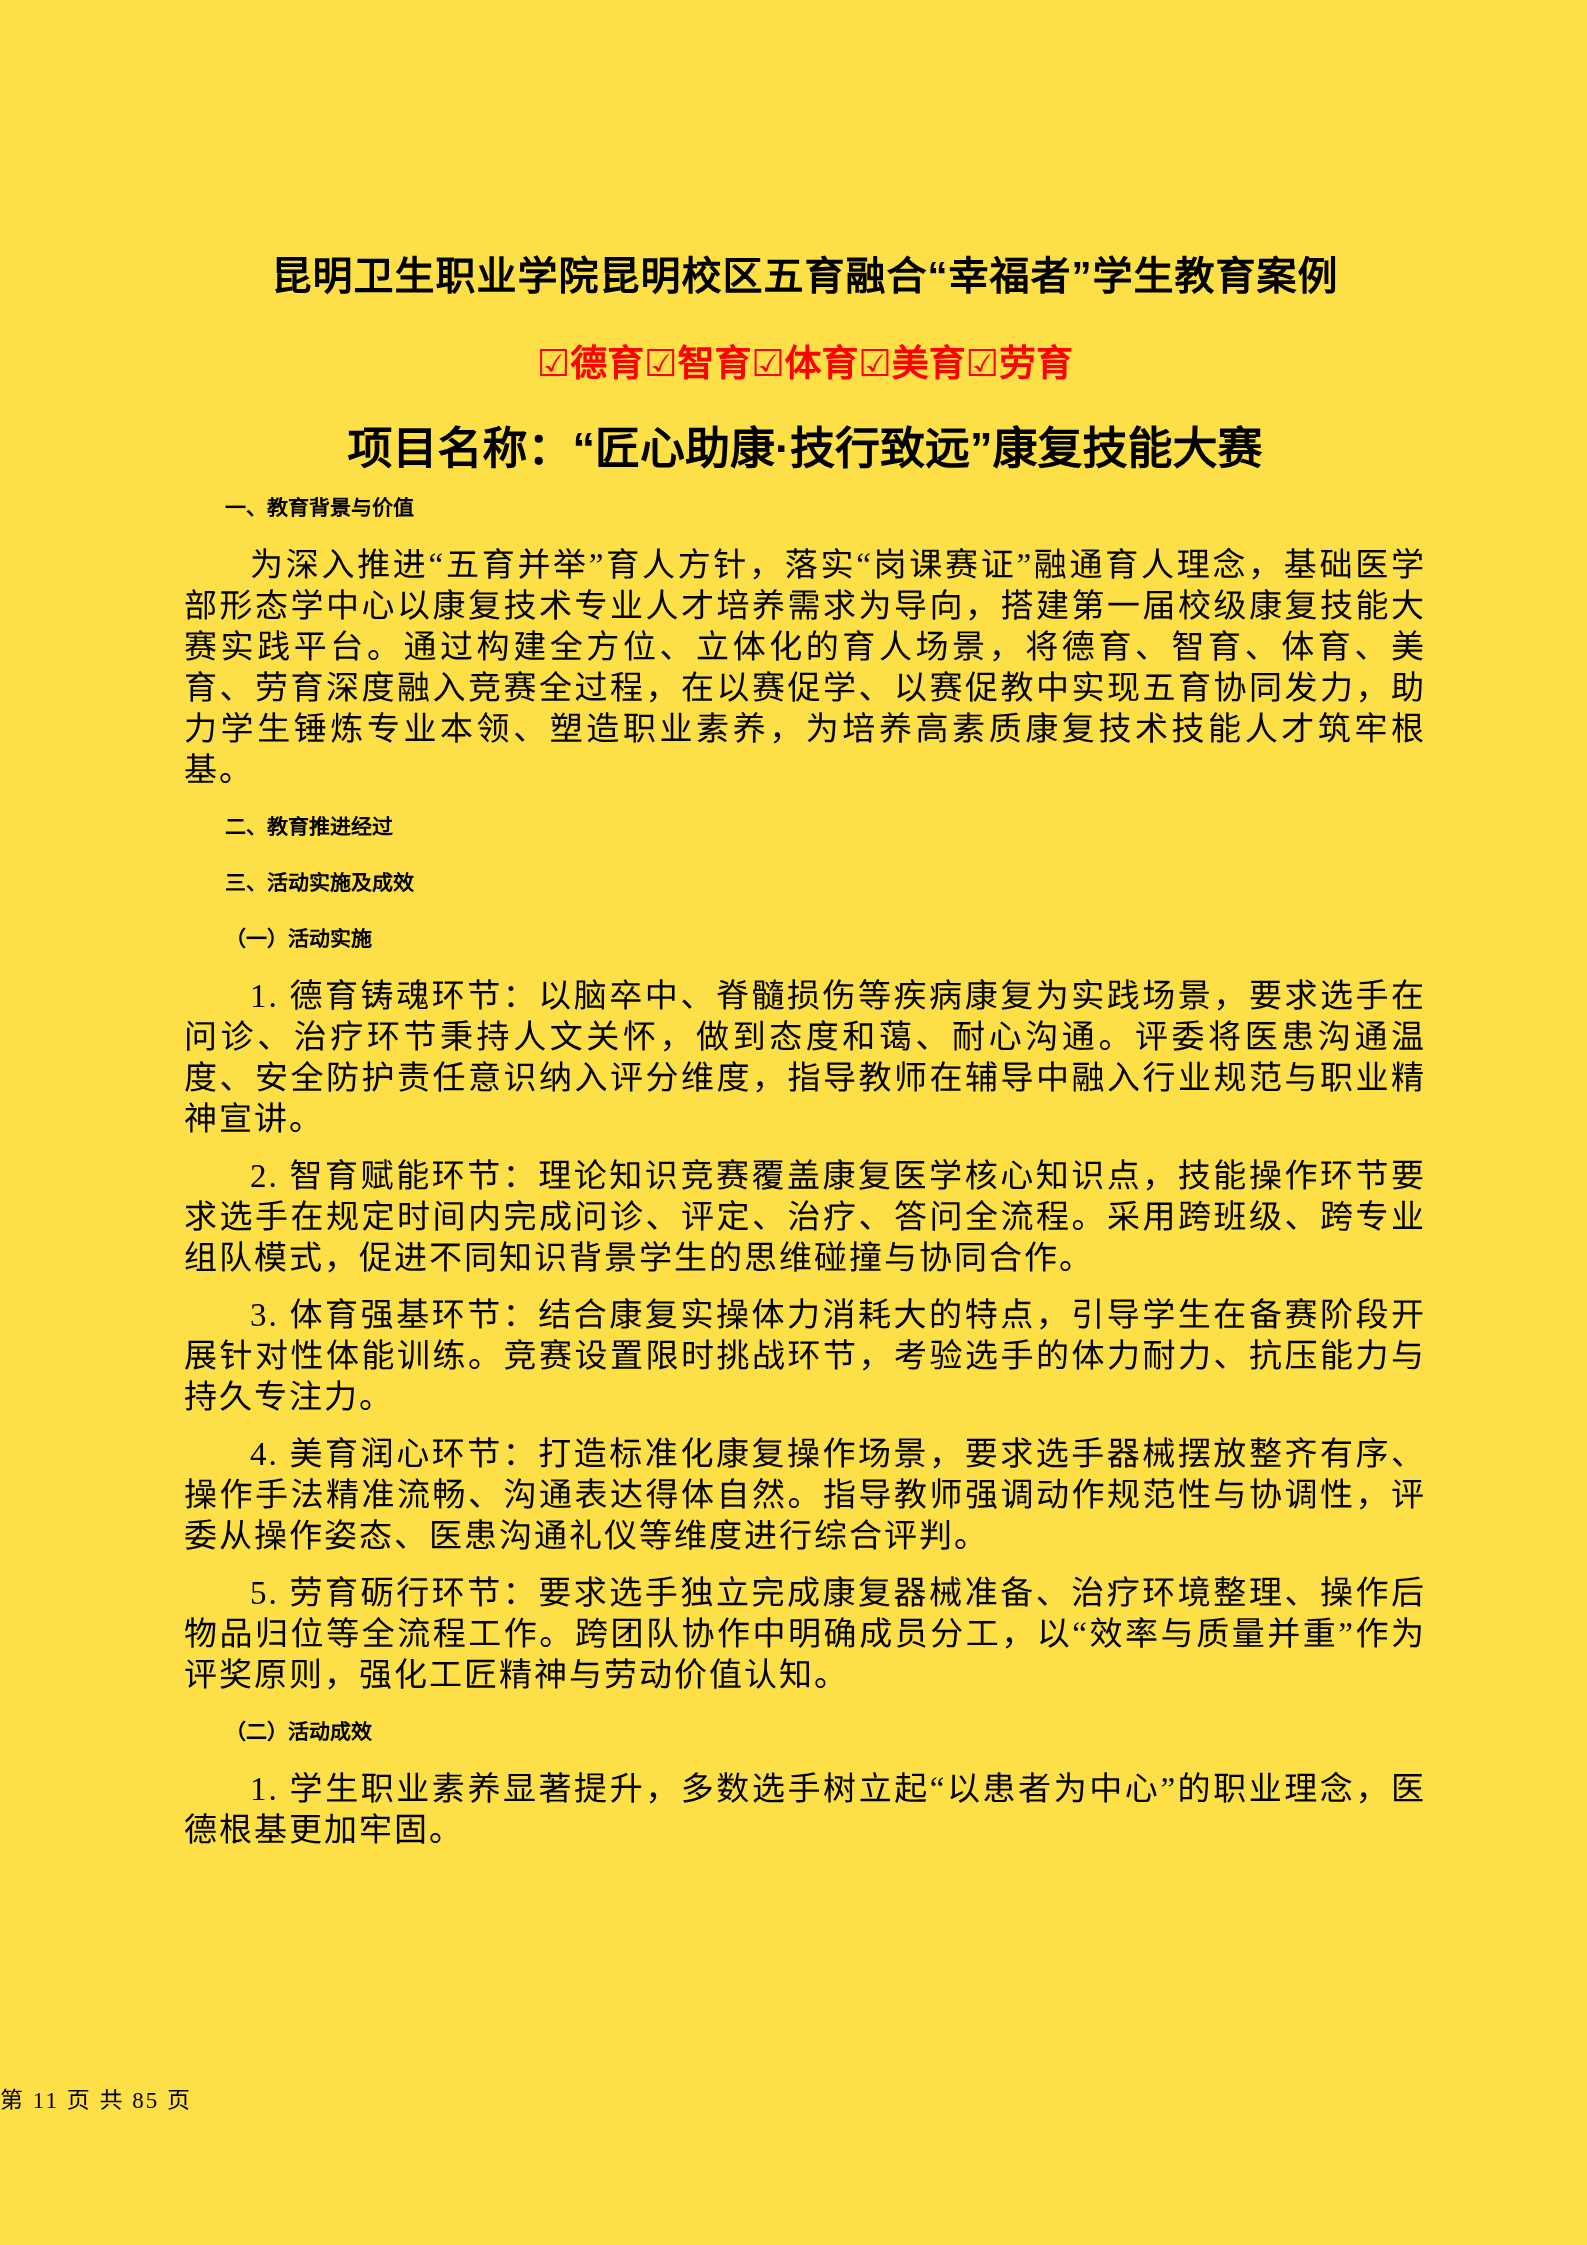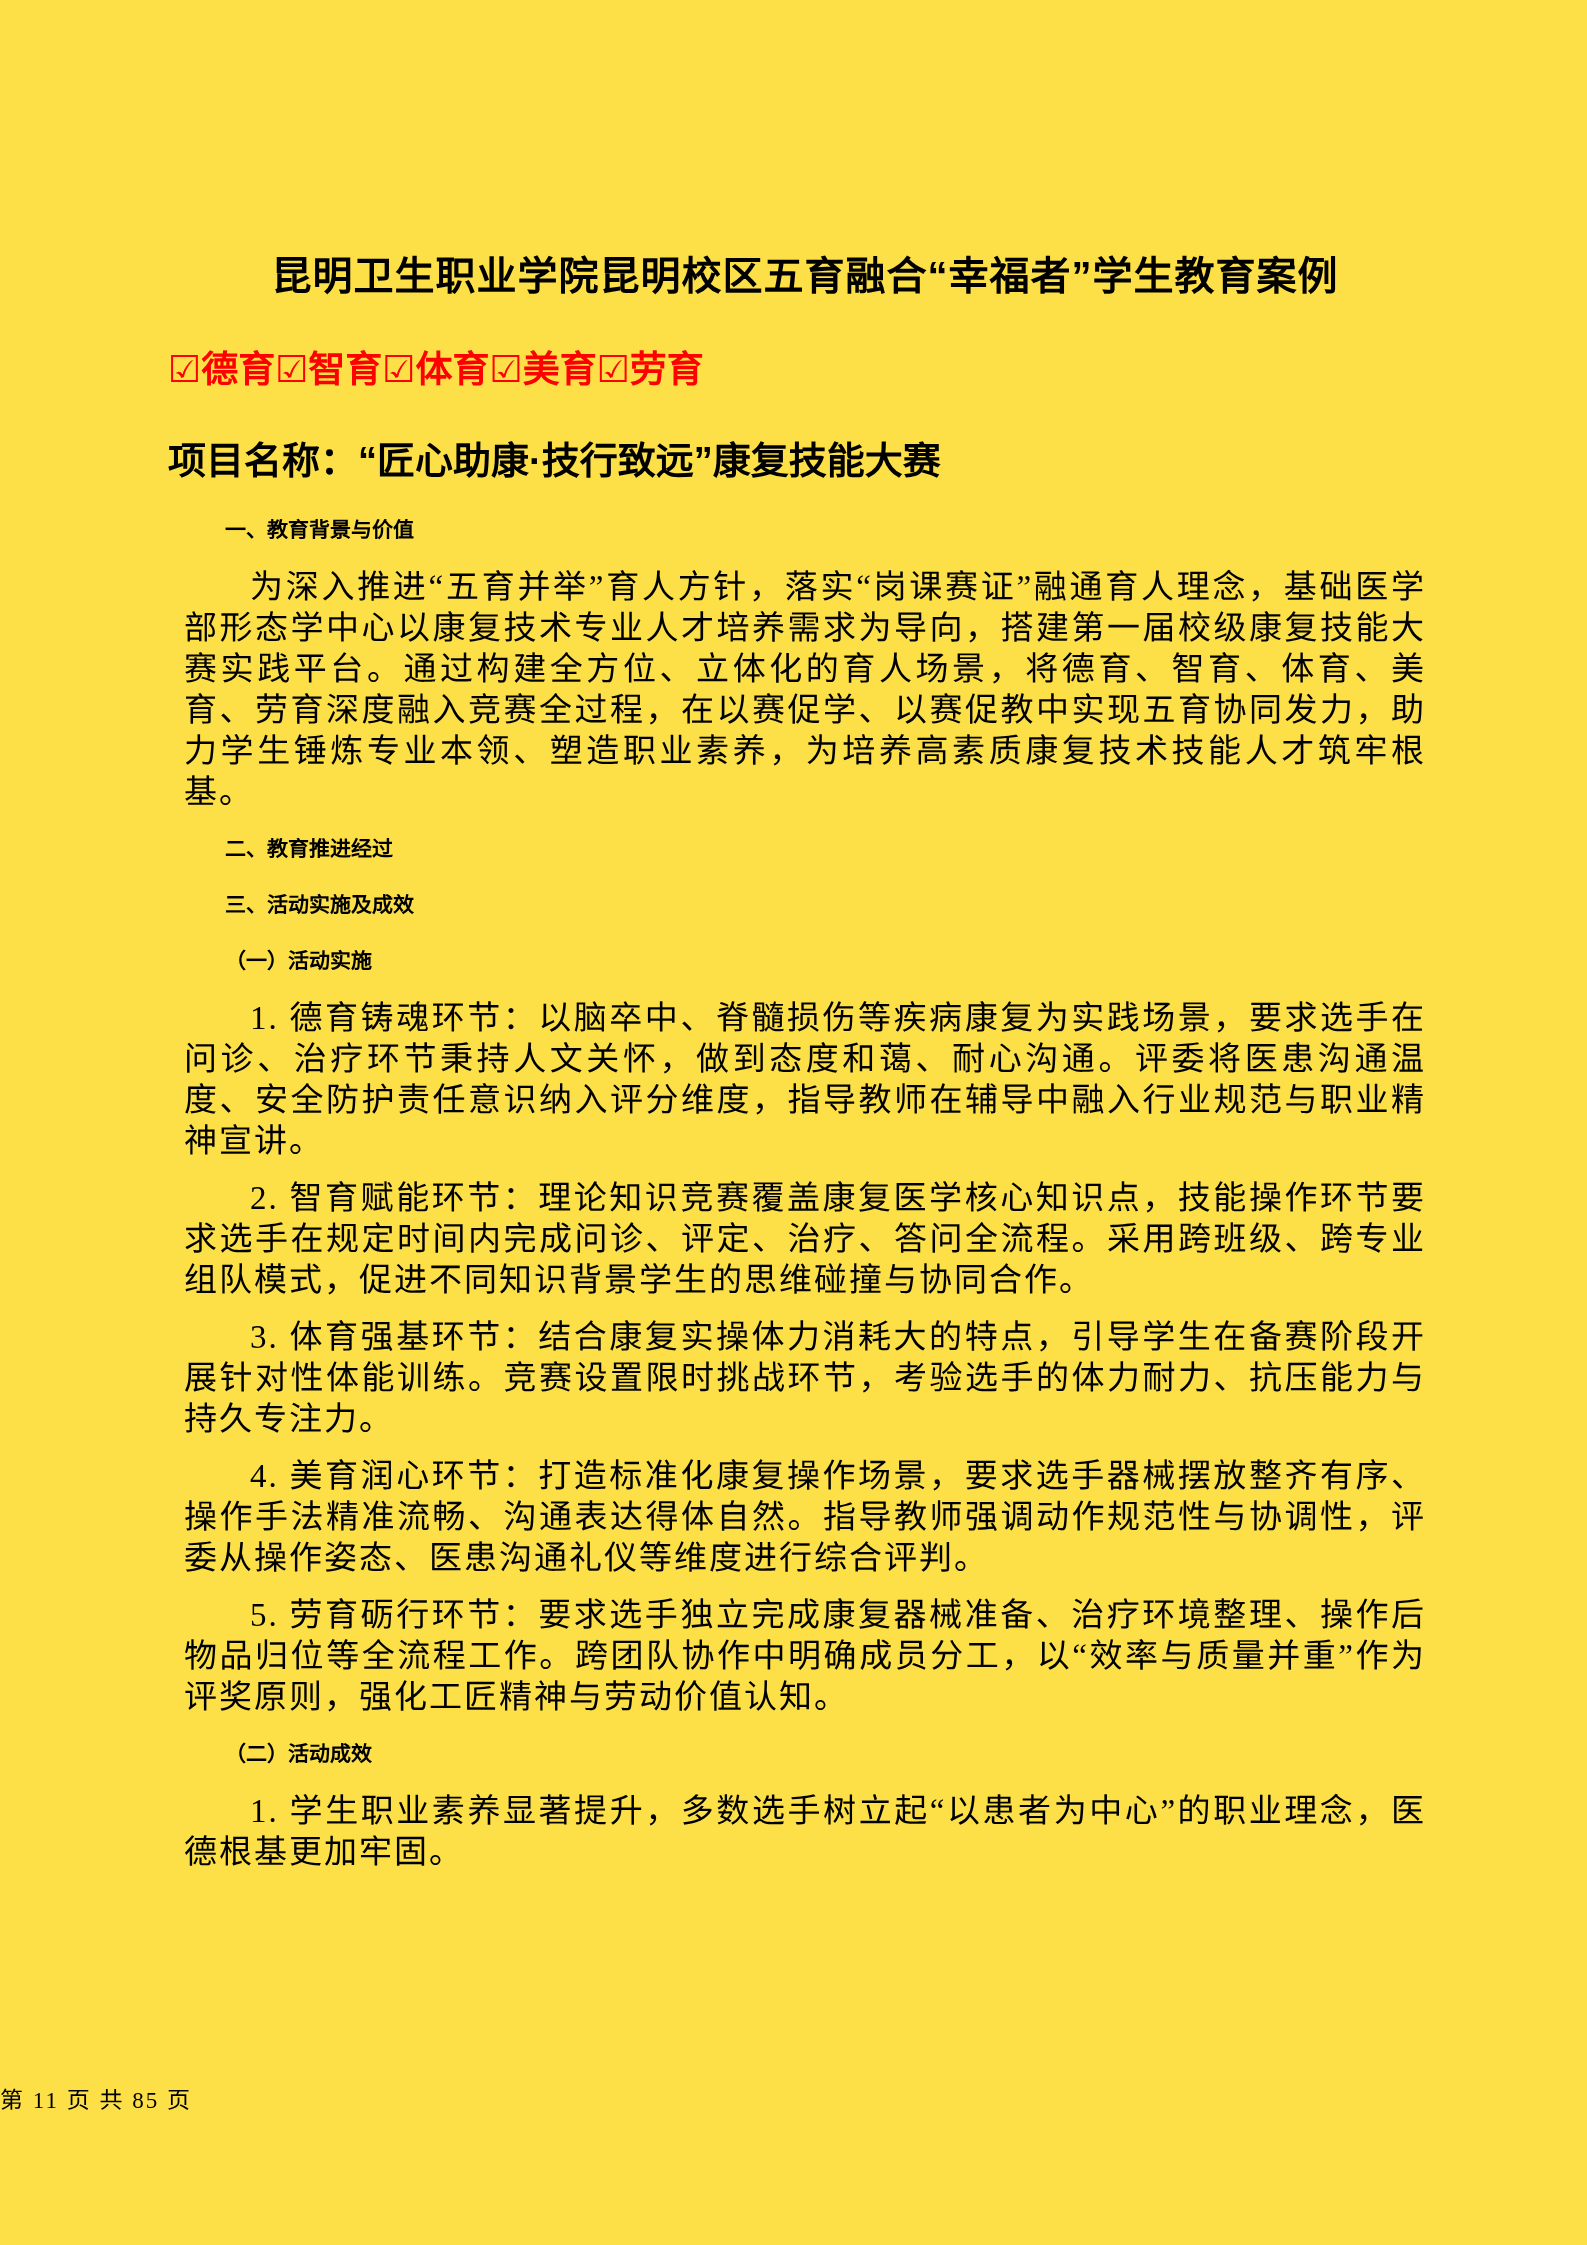--- a/index.html
+++ b/index.html
@@ -22,39 +22,40 @@
   .doc-title {
     text-align: center;
     font-family: "Liberation Sans", sans-serif;
     font-weight: bold;
     font-size: 40px;
     line-height: 48px;
     letter-spacing: 1px;
     margin: 0;
   }
   .banner {
+    text-align: center;
     font-family: "Liberation Sans", sans-serif;
     font-weight: bold;
     font-size: 37px;
-    line-height: 56px;
+    line-height: 44px;
     color: #FF0000;
     margin-top: 42px;
   }
   .banner .cbx {
     font-family: "DejaVu Sans", sans-serif;
     font-weight: normal;
   }
   .project-title {
-    text-align: left;
+    text-align: center;
     font-family: "Liberation Sans", sans-serif;
     font-weight: bold;
-    font-size: 38px;
+    font-size: 45px;
     line-height: 46px;
     margin-top: 40px;
-    margin-bottom: 26px;
+    margin-bottom: 16px;
   }
   .sec-heading {
     font-size: 21px;
     font-weight: bold;
     line-height: 41px;
     text-indent: 2em;
     margin: 15px;
   }
   .body-para {
     font-size: 33px;

